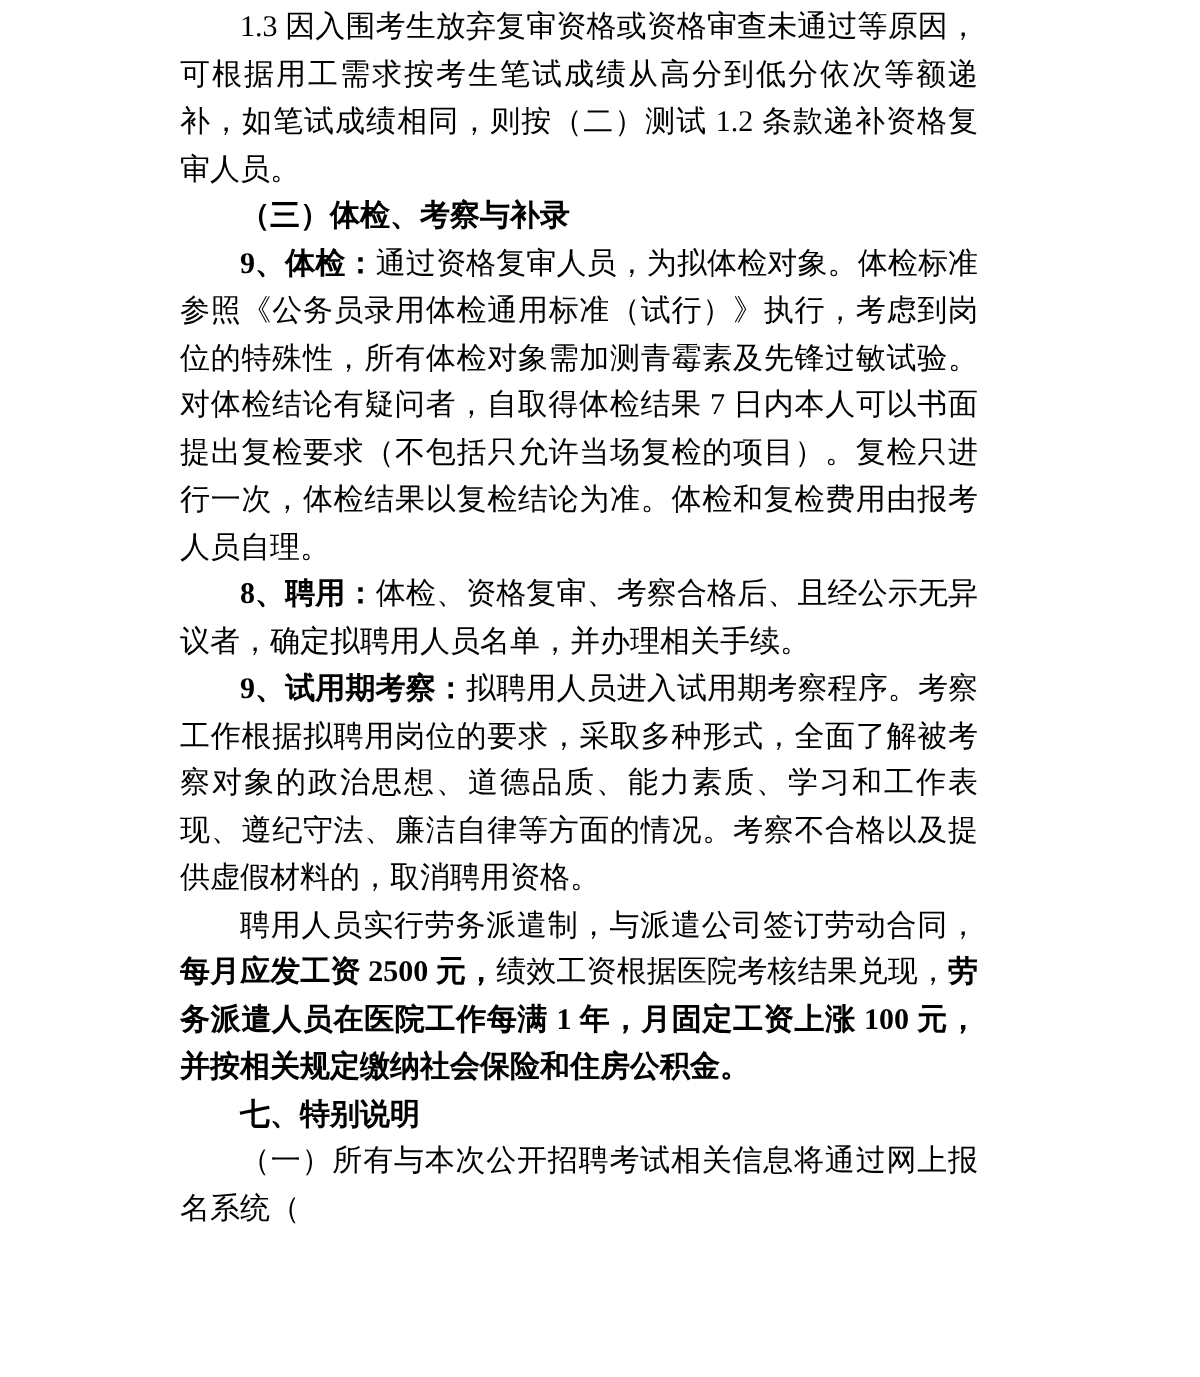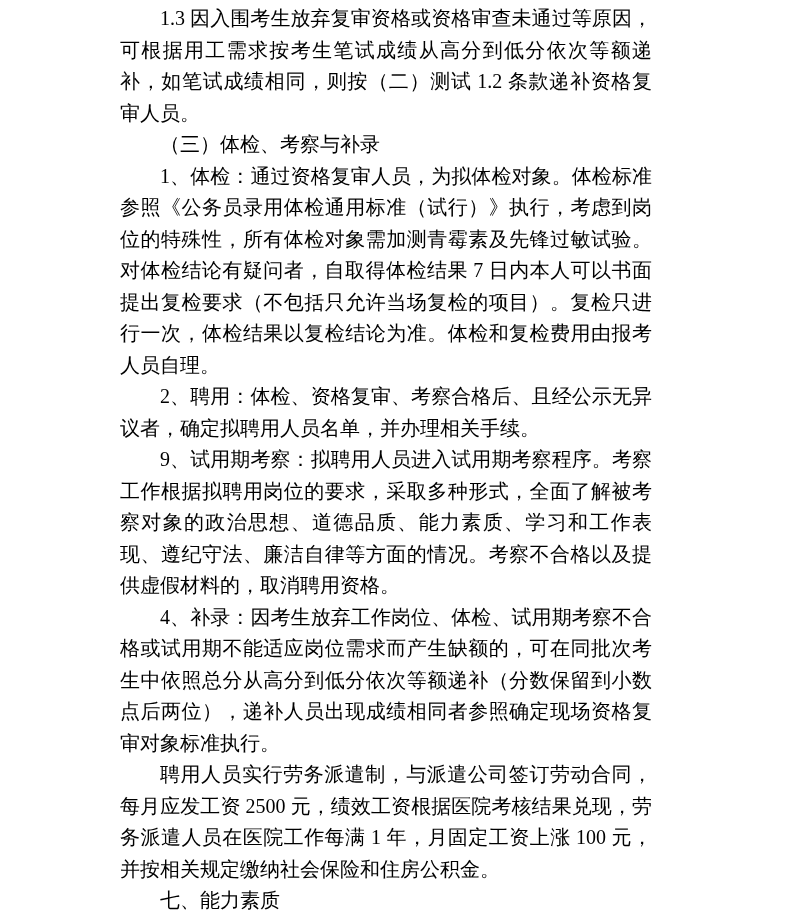--- a/index.html
+++ b/index.html
@@ -27,31 +27,30 @@
     margin: 0;
     padding: 0;
     text-indent: 2em;
     word-break: break-all;
   }
   .doc-body p.heading {
     font-weight: bold;
     text-align: left;
   }
   .doc-body span.bold {
-    font-weight: normal;
+    font-weight: bold;
   }
 </style>
 </head>
 <body>
 
 <div class="page">
   <div class="doc-body">
       <p class="para"><span>1.3 因入围考生放弃复审资格或资格审查未通过等原因，可根据用工需求按考生笔试成绩从高分到低分依次等额递补，如笔试成绩相同，则按（二）测试 1.2 条款递补资格复审人员。</span></p>
       <p class="heading"><span class="bold">（三）体检、考察与补录</span></p>
-      <p class="para"><span class="bold">1、体检：</span><span>通过资格复审人员，为拟体检对象。体检标准参照《公务员录用体检通用标准（试行）》执行，考虑到岗位的特殊性，所有体检对象需加测青霉素及先锋过敏试验。对体检结论有疑问者，自取得体检结果 7 日内本人可以书面提出复检要求（不包括只允许当场复检的项目）。复检只进行一次，体检结果以复检结论为准。体检和复检费用由报考人员自理。</span></p>
-      <p class="para"><span class="bold">2、聘用：</span><span>体检、资格复审、考察合格后、且经公示无异议者，确定拟聘用人员名单，并办理相关手续。</span></p>
+      <p class="para"><span class="bold">9、体检：</span><span>通过资格复审人员，为拟体检对象。体检标准参照《公务员录用体检通用标准（试行）》执行，考虑到岗位的特殊性，所有体检对象需加测青霉素及先锋过敏试验。对体检结论有疑问者，自取得体检结果 7 日内本人可以书面提出复检要求（不包括只允许当场复检的项目）。复检只进行一次，体检结果以复检结论为准。体检和复检费用由报考人员自理。</span></p>
+      <p class="para"><span class="bold">8、聘用：</span><span>体检、资格复审、考察合格后、且经公示无异议者，确定拟聘用人员名单，并办理相关手续。</span></p>
       <p class="para"><span class="bold">9、试用期考察：</span><span>拟聘用人员进入试用期考察程序。考察工作根据拟聘用岗位的要求，采取多种形式，全面了解被考察对象的政治思想、道德品质、能力素质、学习和工作表现、遵纪守法、廉洁自律等方面的情况。考察不合格以及提供虚假材料的，取消聘用资格。</span></p>
-      <p class="para"><span class="bold">4、补录：</span><span>因考生放弃工作岗位、体检、试用期考察不合格或试用期不能适应岗位需求而产生缺额的，可在同批次考生中依照总分从高分到低分依次等额递补（分数保留到小数点后两位），递补人员出现成绩相同者参照确定现场资格复审对象标准执行。</span></p>
       <p class="para"><span>聘用人员实行劳务派遣制，与派遣公司签订劳动合同，</span><span class="bold">每月应发工资 2500 元，</span><span>绩效工资根据医院考核结果兑现，</span><span class="bold">劳务派遣人员在医院工作每满 1 年，月固定工资上涨 100 元，并按相关规定缴纳社会保险和住房公积金。</span></p>
-      <p class="heading"><span class="bold">七、能力素质</span></p>
+      <p class="heading"><span class="bold">七、特别说明</span></p>
       <p class="para"><span>（一）所有与本次公开招聘考试相关信息将通过网上报名系统（</span></p>
     </div>
 </div>
 
 </body></html>

